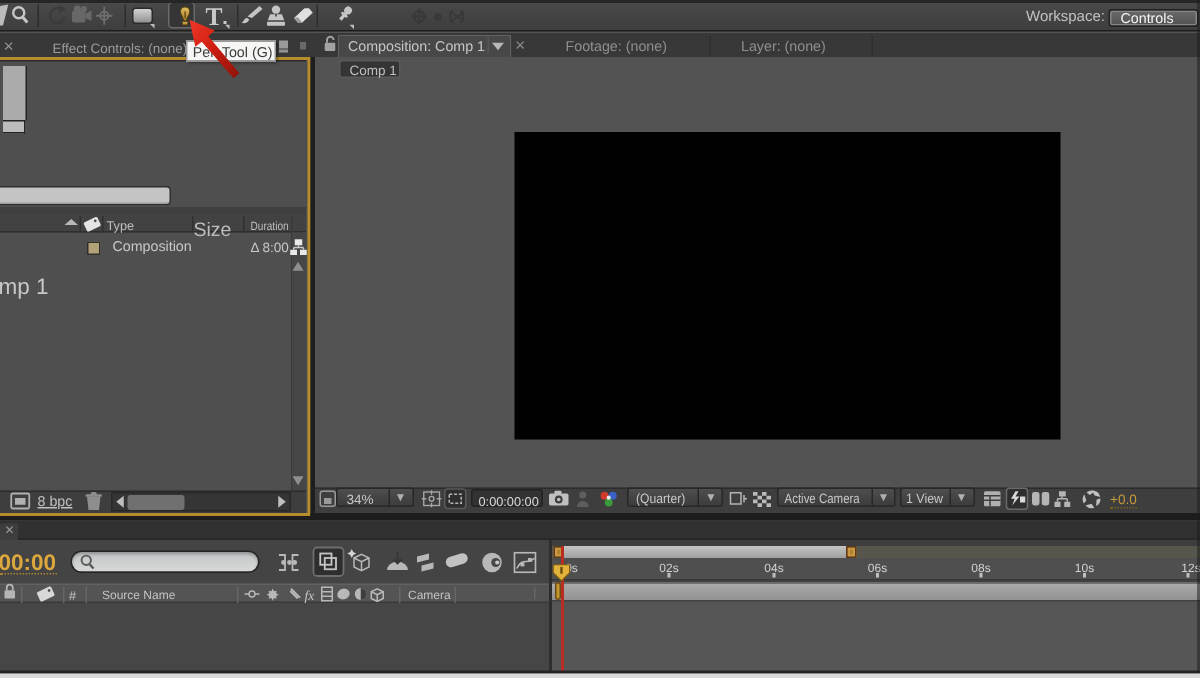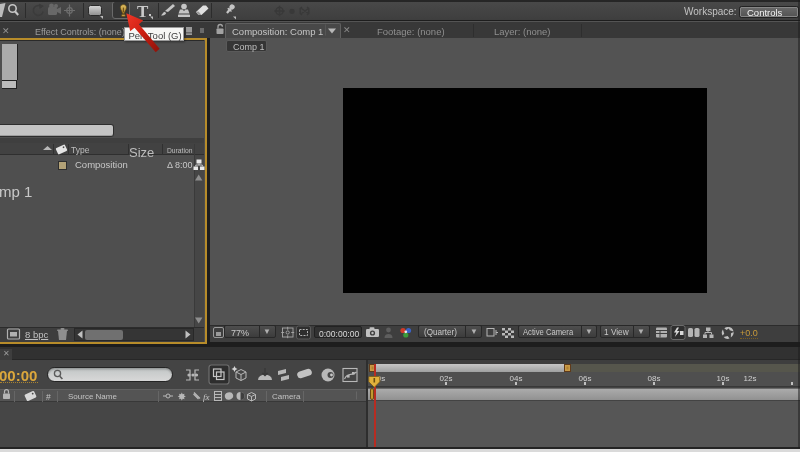--- a/index.html
+++ b/index.html
@@ -119,32 +119,32 @@
 
 <div class="abs" style="left:0;top:447px;width:800px;height:1.5px;background:#242424;"></div>
 <div class="abs" style="left:0;top:448.5px;width:800px;height:3.5px;background:#dadada;"></div>
 
 <div class="txt" style="left:381px;top:373.5px;font-size:8px;color:#d2d2d2;transform:translateX(-50%);">0s</div>
 <div class="txt" style="left:446px;top:373.5px;font-size:8px;color:#d2d2d2;transform:translateX(-50%);">02s</div>
 <div class="txt" style="left:516px;top:373.5px;font-size:8px;color:#d2d2d2;transform:translateX(-50%);">04s</div>
 <div class="txt" style="left:585px;top:373.5px;font-size:8px;color:#d2d2d2;transform:translateX(-50%);">06s</div>
 <div class="txt" style="left:654px;top:373.5px;font-size:8px;color:#d2d2d2;transform:translateX(-50%);">08s</div>
 <div class="txt" style="left:723px;top:373.5px;font-size:8px;color:#d2d2d2;transform:translateX(-50%);">10s</div>
-<div class="txt" style="left:750px;top:373.5px;font-size:8px;color:#d2d2d2;transform:translateX(-50%);">12s</div>
+<div class="txt" style="left:794px;top:373.5px;font-size:8px;color:#d2d2d2;transform:translateX(-50%);">12s</div>
 <div class="abs" style="left:445px;top:381.5px;width:1.6px;height:3.5px;background:#c0c0c0;"></div>
 <div class="abs" style="left:515px;top:381.5px;width:1.6px;height:3.5px;background:#c0c0c0;"></div>
 <div class="abs" style="left:584px;top:381.5px;width:1.6px;height:3.5px;background:#c0c0c0;"></div>
 <div class="abs" style="left:653px;top:381.5px;width:1.6px;height:3.5px;background:#c0c0c0;"></div>
 <div class="abs" style="left:722px;top:381.5px;width:1.6px;height:3.5px;background:#c0c0c0;"></div>
 <div class="abs" style="left:791px;top:381.5px;width:1.6px;height:3.5px;background:#c0c0c0;"></div>
 
 <div class="abs" style="left:213px;top:327px;width:11px;height:11px;border:1px solid #9a9a9a;border-radius:2px;background:#3e3e3e;"></div>
 <div class="abs" style="left:216px;top:332px;width:5px;height:4px;background:#9a9a9a;"></div>
 <div class="abs" style="left:224px;top:325px;width:52px;height:13px;background:linear-gradient(#4e4e4e,#3c3c3c);border:1px solid #282828;border-radius:2px;"></div>
-<div class="txt" style="left:231px;top:327.5px;font-size:9px;color:#c8c8c8;">77%</div>
+<div class="txt" style="left:231px;top:327.5px;font-size:9px;color:#c8c8c8;">34%</div>
 <div class="abs" style="left:259px;top:326px;width:1px;height:11px;background:#282828;"></div>
 <div class="txt" style="left:263px;top:327px;font-size:8px;color:#b0b0b0;">▼</div>
 <div class="abs" style="left:314px;top:326px;width:48px;height:12px;background:#323232;border:1px solid #222;border-radius:2px;"></div>
 <div class="txt" style="left:319px;top:328.5px;font-size:8.5px;color:#d8d8d8;">0:00:00:00</div>
 <div class="abs" style="left:418px;top:325px;width:64px;height:13px;background:linear-gradient(#4e4e4e,#3c3c3c);border:1px solid #282828;border-radius:2px;"></div>
 <div class="txt" style="left:424px;top:327px;font-size:9px;color:#c8c8c8;transform:scaleX(0.9);transform-origin:0 0;">(Quarter)</div>
 <div class="abs" style="left:465px;top:326px;width:1px;height:11px;background:#282828;"></div>
 <div class="txt" style="left:470px;top:327px;font-size:8px;color:#b0b0b0;">▼</div>
 <div class="abs" style="left:518px;top:325px;width:79px;height:13px;background:linear-gradient(#4e4e4e,#3c3c3c);border:1px solid #282828;border-radius:2px;"></div>
 <div class="txt" style="left:523px;top:327px;font-size:9px;color:#c8c8c8;transform:scaleX(0.85);transform-origin:0 0;">Active Camera</div>

